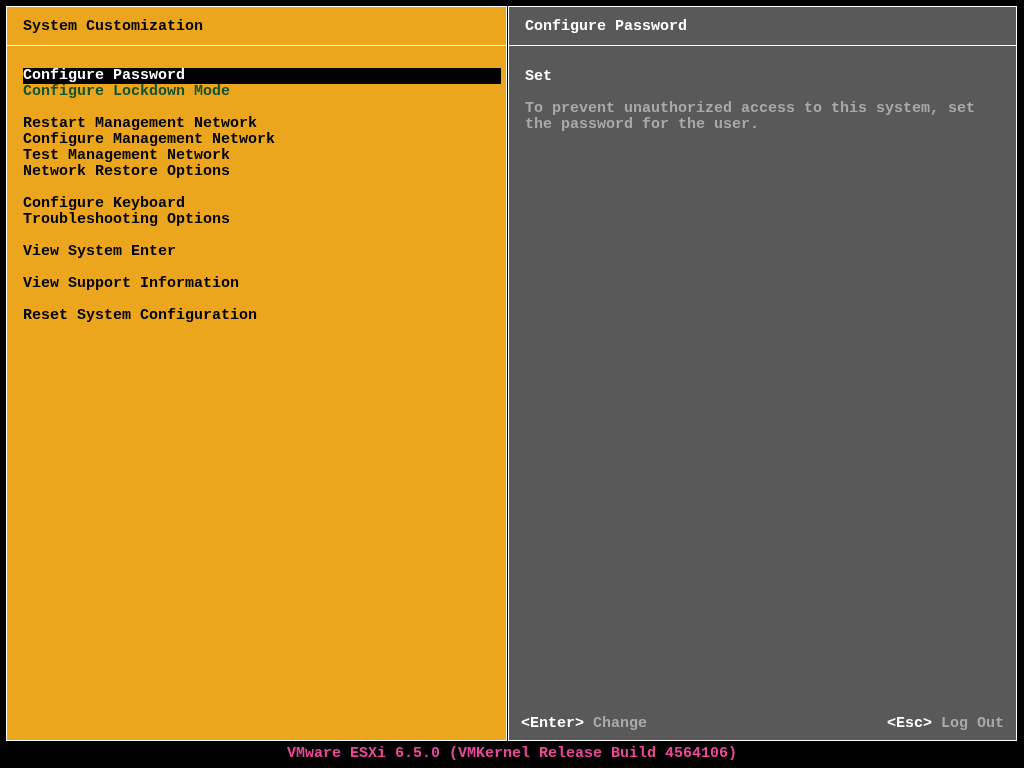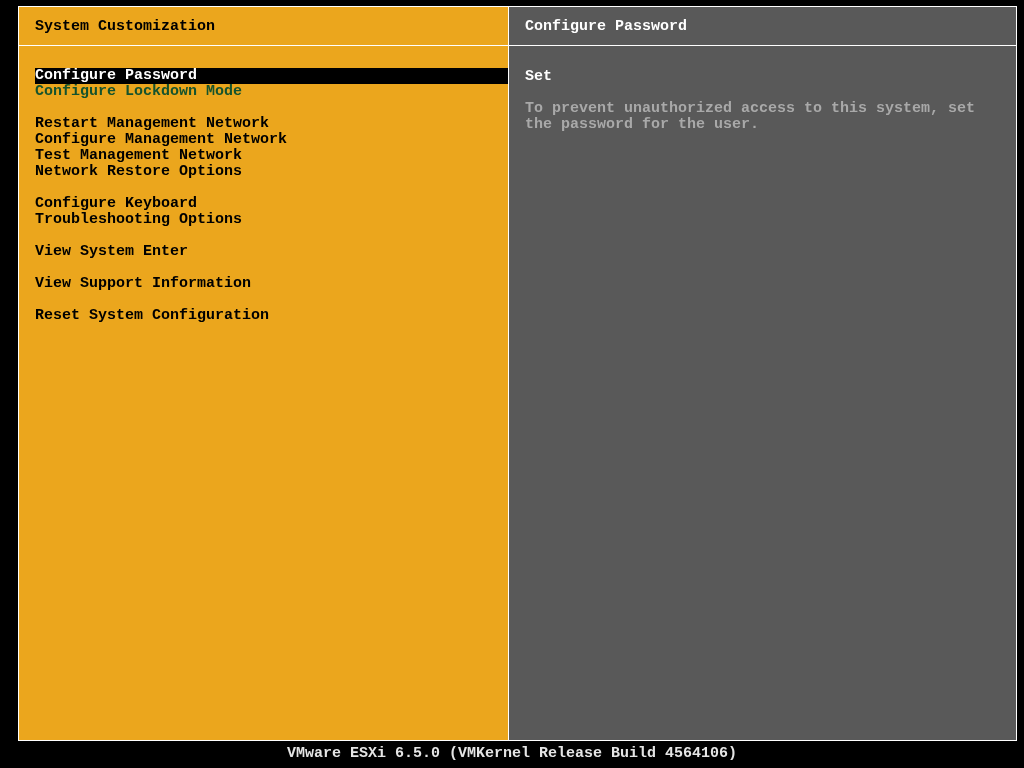--- a/index.html
+++ b/index.html
@@ -16,21 +16,21 @@
     width: 1024px;
     height: 768px;
     background: #000;
   }
   .panel {
     position: absolute;
     top: 6px;
     border: 1px solid #fff;
   }
   .panel-left {
-    left: 18px;
+    left: 6px;
     width: 501px;
     height: 735px;
     background: #eba61d;
   }
   .panel-right {
     left: 508px;
     width: 509px;
     height: 735px;
     background: #595959;
   }
@@ -90,21 +90,21 @@
     justify-content: space-between;
     color: #a9a9a9;
     font-weight: bold;
   }
   .keybar .key { color: #fff; }
   .footer {
     position: absolute;
     left: 0; right: 0;
     bottom: 6px;
     text-align: center;
-    color: #e5e5e5;
+    color: #ec4899;
     font-weight: bold;
     font-size: 15px;
   }
 </style>
 </head>
 <body>
 
 <div class="screen">
 
   <div class="panel panel-left">
@@ -130,16 +130,24 @@
       </div>
   </div>
 
   <div class="panel panel-right">
     <div class="header header-right">Configure Password</div>
     <hr class="hr">
     <div class="detail">
       <div class="detail-status">Set</div>
       <div class="detail-text">To prevent unauthorized access to this system, set the password for the user.</div>
     </div>
+    <div class="keybar">
+      <span>
+        <span class="key">&lt;Enter&gt;</span><span> Change</span>
+      </span>
+      <span>
+        <span class="key">&lt;Esc&gt;</span><span> Log Out</span>
+      </span>
+    </div>
   </div>
 
   <div class="footer">VMware ESXi 6.5.0 (VMKernel Release Build 4564106)</div>
 </div>
 
 </body></html>

